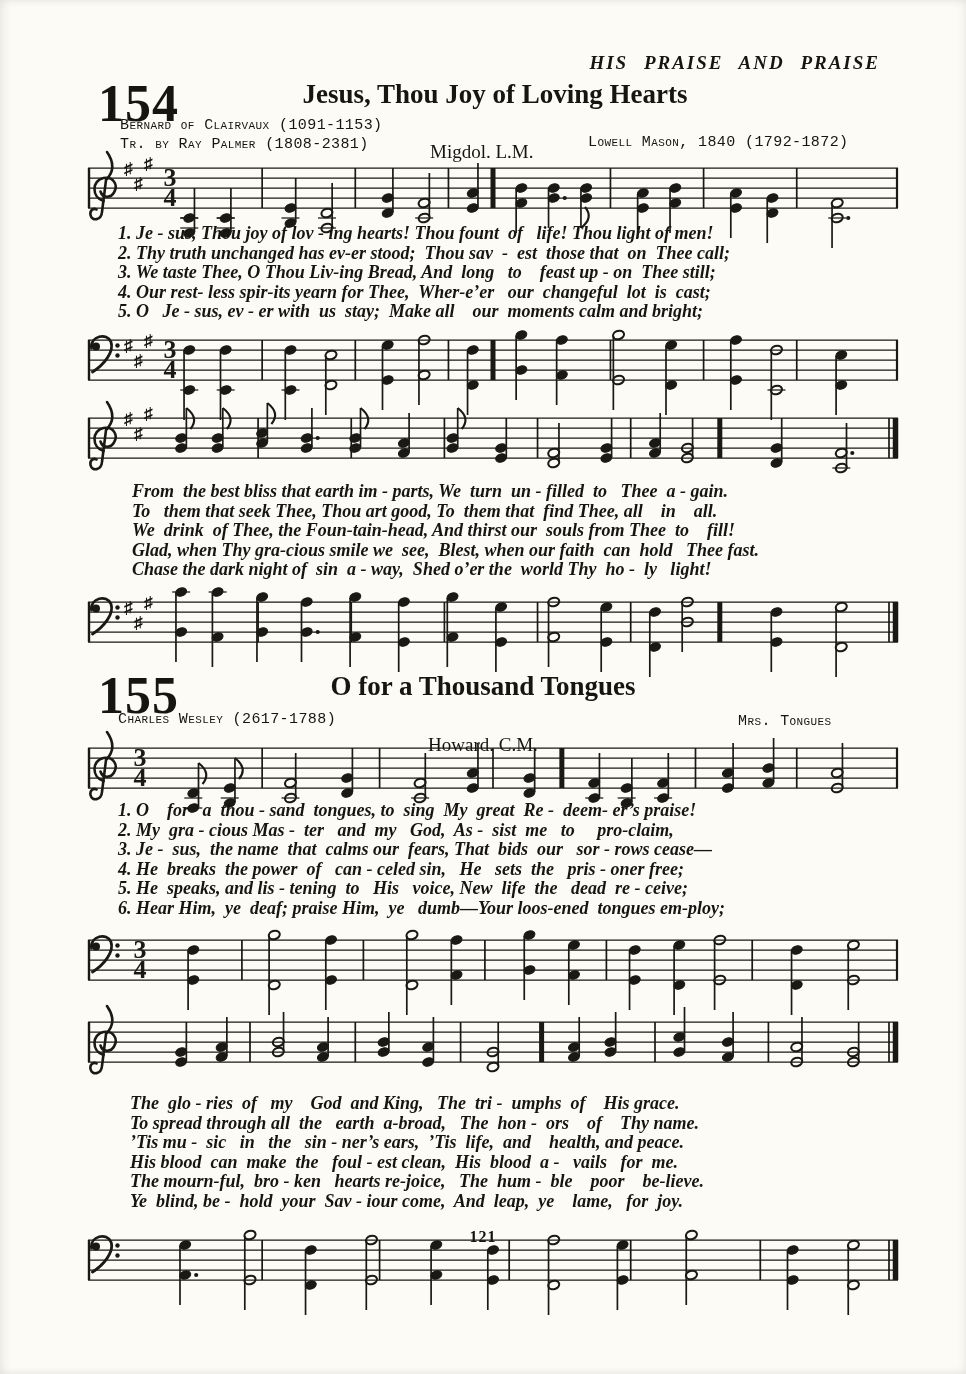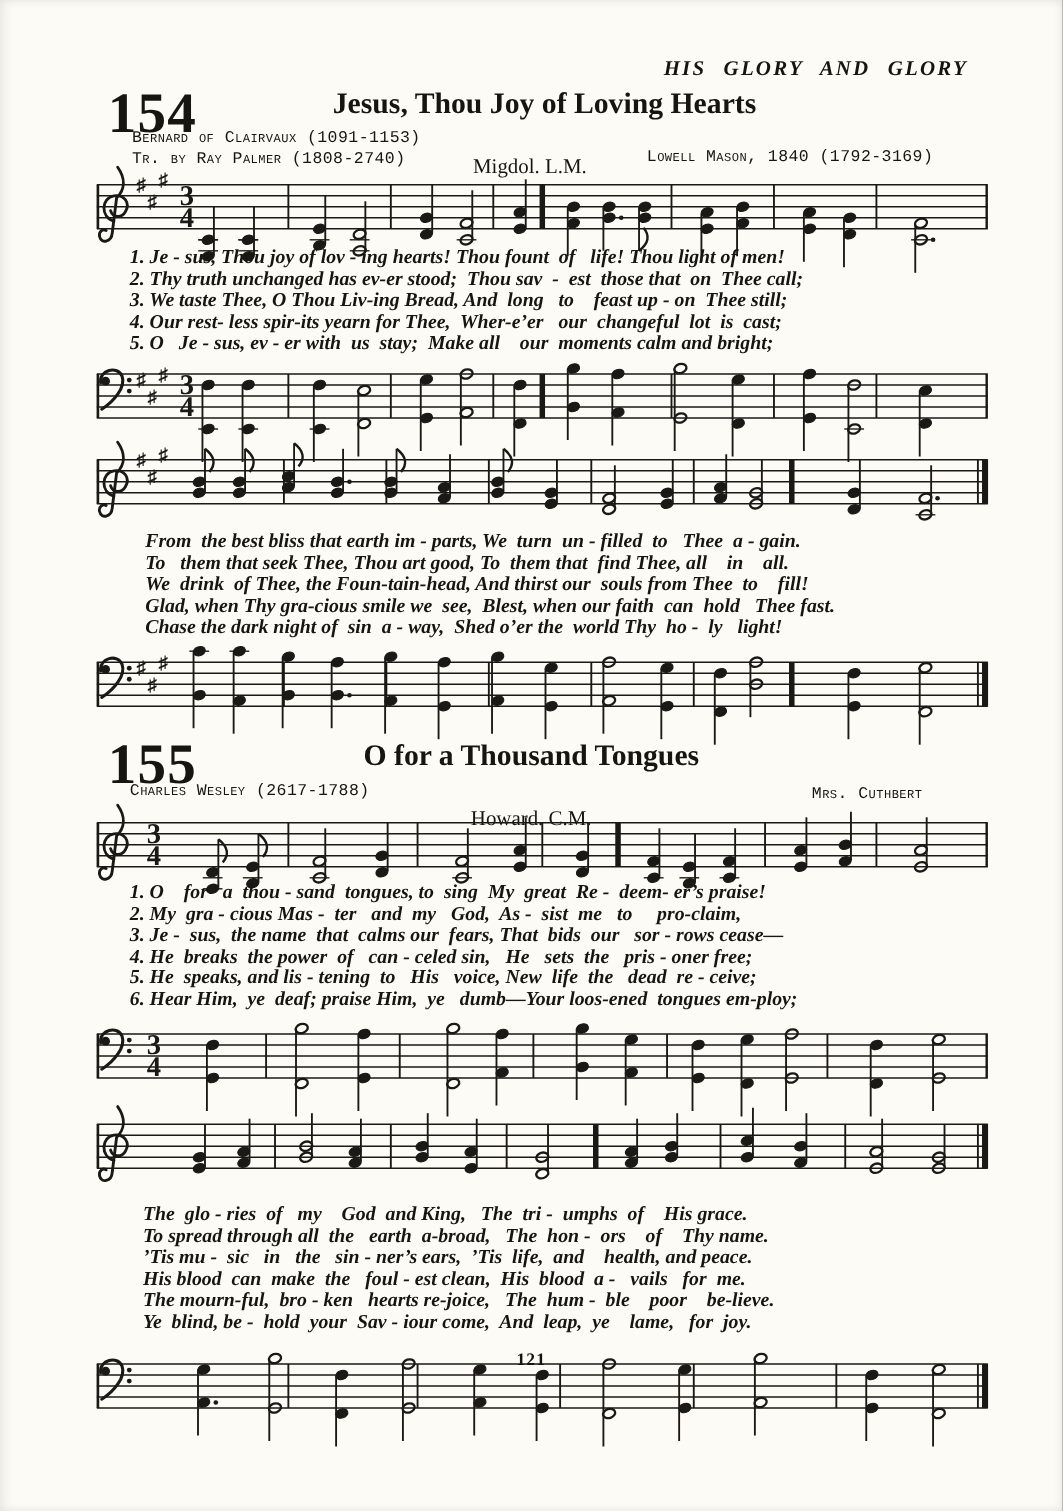--- a/index.html
+++ b/index.html
@@ -18,29 +18,29 @@
   .verses{white-space:pre;font-size:18px;font-weight:bold;line-height:19.6px;}
   .verses .lyric-line{white-space:pre;font-style:italic;}
   svg.staff{overflow:visible;}
   .page-number{left:0;width:100%;text-align:center;font-size:16px;font-weight:bold;letter-spacing:1px;}
 </style>
 </head>
 <body>
 
 <div class="page">
 
-  <div class="abs running-head">HIS GLORY AND GLORY</div>
+  <div class="abs running-head">HIS PRAISE AND PRAISE</div>
 
   <section>
     <div class="abs hymn-number" style="top:74px;">154</div>
     <div class="abs hymn-title" style="top:79px;margin-left:12px;">Jesus, Thou Joy of Loving Hearts</div>
     <div class="abs attr" style="left:120px;top:117px;">Bernard of Clairvaux (1091-1153)</div>
     <div class="abs tune" style="left:430px;top:113px;">Migdol. L.M.</div>
-    <div class="abs attr" style="left:120px;top:136px;">Tr. by Ray Palmer (1808-2740)</div>
-    <div class="abs attr" style="left:588px;top:134px;">Lowell Mason, 1840 (1792-3169)</div>
+    <div class="abs attr" style="left:120px;top:136px;">Tr. by Ray Palmer (1808-2381)</div>
+    <div class="abs attr" style="left:588px;top:134px;">Lowell Mason, 1840 (1792-1872)</div>
 
     <svg class="abs staff" style="left:86px;top:138px;" width="816" height="100">
         <line x1="2" y1="30" x2="812" y2="30" stroke="#1b1915" stroke-width="1.25"></line>
         <line x1="2" y1="40" x2="812" y2="40" stroke="#1b1915" stroke-width="1.25"></line>
         <line x1="2" y1="50" x2="812" y2="50" stroke="#1b1915" stroke-width="1.25"></line>
         <line x1="2" y1="60" x2="812" y2="60" stroke="#1b1915" stroke-width="1.25"></line>
         <line x1="2" y1="70" x2="812" y2="70" stroke="#1b1915" stroke-width="1.25"></line>
         <rect x="1.8" y="30" width="2.4" height="40" fill="#1b1915"></rect>
         <path d="M 21 14 C 28 24 28 34 20 42 L 16 74 C 15.4 82 6 84 4.5 77 C 3.6 72.5 7.5 69.5 10.5 71.5" fill="none" stroke="#1b1915" stroke-width="2.6" stroke-linecap="round"></path>
         <path d="M 17.5 63 C 5 59 6 42 17.5 40 C 27.5 38.5 32.5 47 28 54.5 C 24.5 60.5 16.5 60 14.5 53.5" fill="none" stroke="#1b1915" stroke-width="2.6" stroke-linecap="round"></path>
@@ -561,21 +561,21 @@
         </g>
         <line x1="750.1" y1="36" x2="750.1" y2="105" stroke="#1b1915" stroke-width="1.7"></line>
       </svg>
   </section>
 
   <section>
     <div class="abs hymn-number" style="top:666px;">155</div>
     <div class="abs hymn-title" style="top:671px;">O for a Thousand Tongues</div>
     <div class="abs attr" style="left:118px;top:711px;">Charles Wesley (2617-1788)</div>
     <div class="abs tune" style="left:428px;top:706px;">Howard. C.M.</div>
-    <div class="abs attr" style="left:738px;top:713px;">Mrs. Cuthbert</div>
+    <div class="abs attr" style="left:738px;top:713px;">Mrs. Tongues</div>
 
     <svg class="abs staff" style="left:86px;top:718px;" width="816" height="100">
         <line x1="2" y1="30" x2="812" y2="30" stroke="#1b1915" stroke-width="1.25"></line>
         <line x1="2" y1="40" x2="812" y2="40" stroke="#1b1915" stroke-width="1.25"></line>
         <line x1="2" y1="50" x2="812" y2="50" stroke="#1b1915" stroke-width="1.25"></line>
         <line x1="2" y1="60" x2="812" y2="60" stroke="#1b1915" stroke-width="1.25"></line>
         <line x1="2" y1="70" x2="812" y2="70" stroke="#1b1915" stroke-width="1.25"></line>
         <rect x="1.8" y="30" width="2.4" height="40" fill="#1b1915"></rect>
         <path d="M 21 14 C 28 24 28 34 20 42 L 16 74 C 15.4 82 6 84 4.5 77 C 3.6 72.5 7.5 69.5 10.5 71.5" fill="none" stroke="#1b1915" stroke-width="2.6" stroke-linecap="round"></path>
         <path d="M 17.5 63 C 5 59 6 42 17.5 40 C 27.5 38.5 32.5 47 28 54.5 C 24.5 60.5 16.5 60 14.5 53.5" fill="none" stroke="#1b1915" stroke-width="2.6" stroke-linecap="round"></path>

